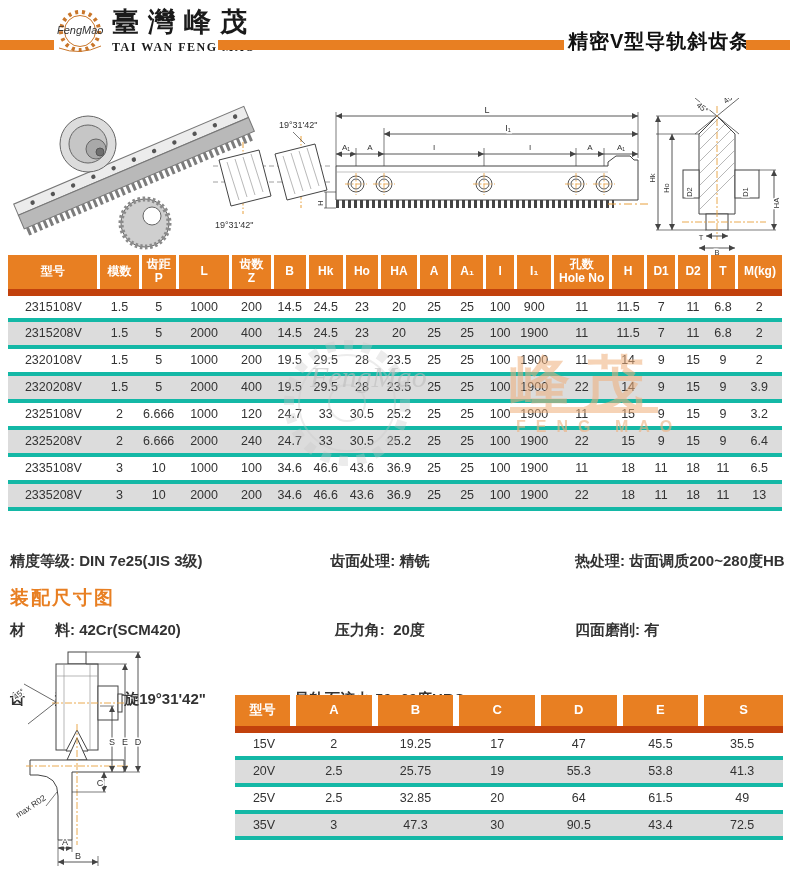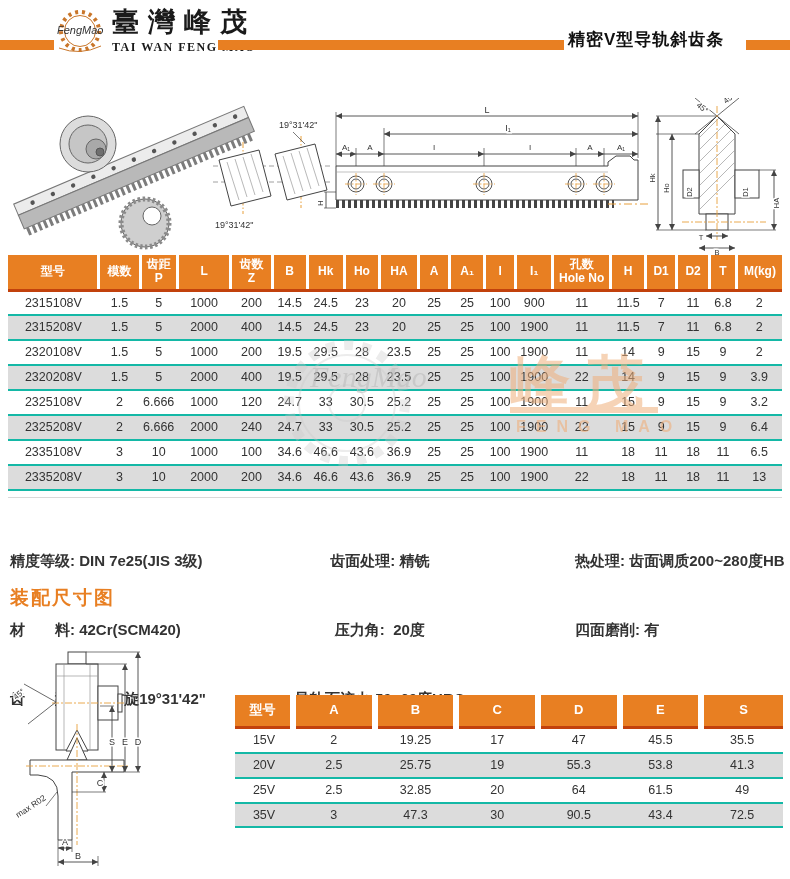--- a/index.html
+++ b/index.html
@@ -11,44 +11,44 @@
   .bar{position:absolute;height:10px;background:var(--accent);}
   .bar-left{left:0;top:40px;width:54px;}
   .bar-mid{left:218px;top:40px;width:346px;}
   .bar-right{left:746px;top:40px;width:44px;}
   .logo{position:absolute;left:52px;top:3px;width:56px;height:58px;}
   .company{position:absolute;left:112px;top:9px;}
   .company-cn{font-family:"Liberation Serif","DejaVu Serif",serif;font-size:27px;font-weight:bold;
               letter-spacing:9px;color:#1a1a1a;line-height:1;white-space:nowrap;}
   .company-en{font-family:"Liberation Serif","DejaVu Serif",serif;font-size:12px;font-weight:bold;
               letter-spacing:1.5px;color:#1a1a1a;margin-top:4px;white-space:nowrap;}
-  .page-title{position:absolute;left:568px;top:28px;font-size:17px;font-weight:bold;color:#111;
+  .page-title{position:absolute;left:568px;top:28px;font-size:20px;font-weight:bold;color:#111;
               letter-spacing:1px;white-space:nowrap;}
 
   
   .drawing{position:absolute;}
   .d-iso{left:0;top:62px;}
   .d-helix{left:213px;top:116px;}
   .d-side{left:318px;top:102px;}
   .d-sect{left:646px;top:98px;}
   .d-asm{left:12px;top:640px;}
   svg text{font-family:"Liberation Sans","DejaVu Sans",sans-serif;fill:#333;}
   .halo{paint-order:stroke;stroke:#fff;stroke-width:3px;}
 
   
   table{border-collapse:collapse;table-layout:fixed;}
   .spec-table{position:absolute;left:8px;top:255px;width:774px;font-size:12.5px;z-index:2;}
   .asm-table{position:absolute;left:235px;top:695px;width:548px;font-size:12.5px;z-index:2;}
   th{background:var(--accent);color:#fff;font-weight:bold;font-size:12px;line-height:1.15;
-     padding:3px 1px;border-left:3px solid #fff;border-bottom:3px solid #c2410c;
+     padding:3px 1px;border-left:3px solid #fff;border-bottom:7px solid #c2410c;
      white-space:pre-line;vertical-align:middle;}
   th:first-child{border-left:none;}
   .asm-table th{border-left-width:6px;padding:8px 1px;font-size:13px;}
   td{text-align:center;padding:3px 1px;color:#333;line-height:1.35;}
-  tbody tr{border-bottom:2px solid #14b8a6;}
+  tbody tr{border-bottom:4px solid #14b8a6;}
   tbody tr:nth-child(even){background:var(--rowalt);}
 
   
   .divider{position:absolute;left:8px;top:497px;width:774px;height:1px;background:#d9d9d9;}
   .specs-col{position:absolute;top:503px;font-size:15px;font-weight:bold;color:#333;
              line-height:23px;white-space:pre;}
   .specs-1{left:10px;} .specs-2{left:295px;text-align:center;} .specs-3{left:575px;}
 
   .section-title{position:absolute;left:10px;top:585px;font-size:19px;font-weight:bold;
                  color:var(--accent);letter-spacing:2px;}

